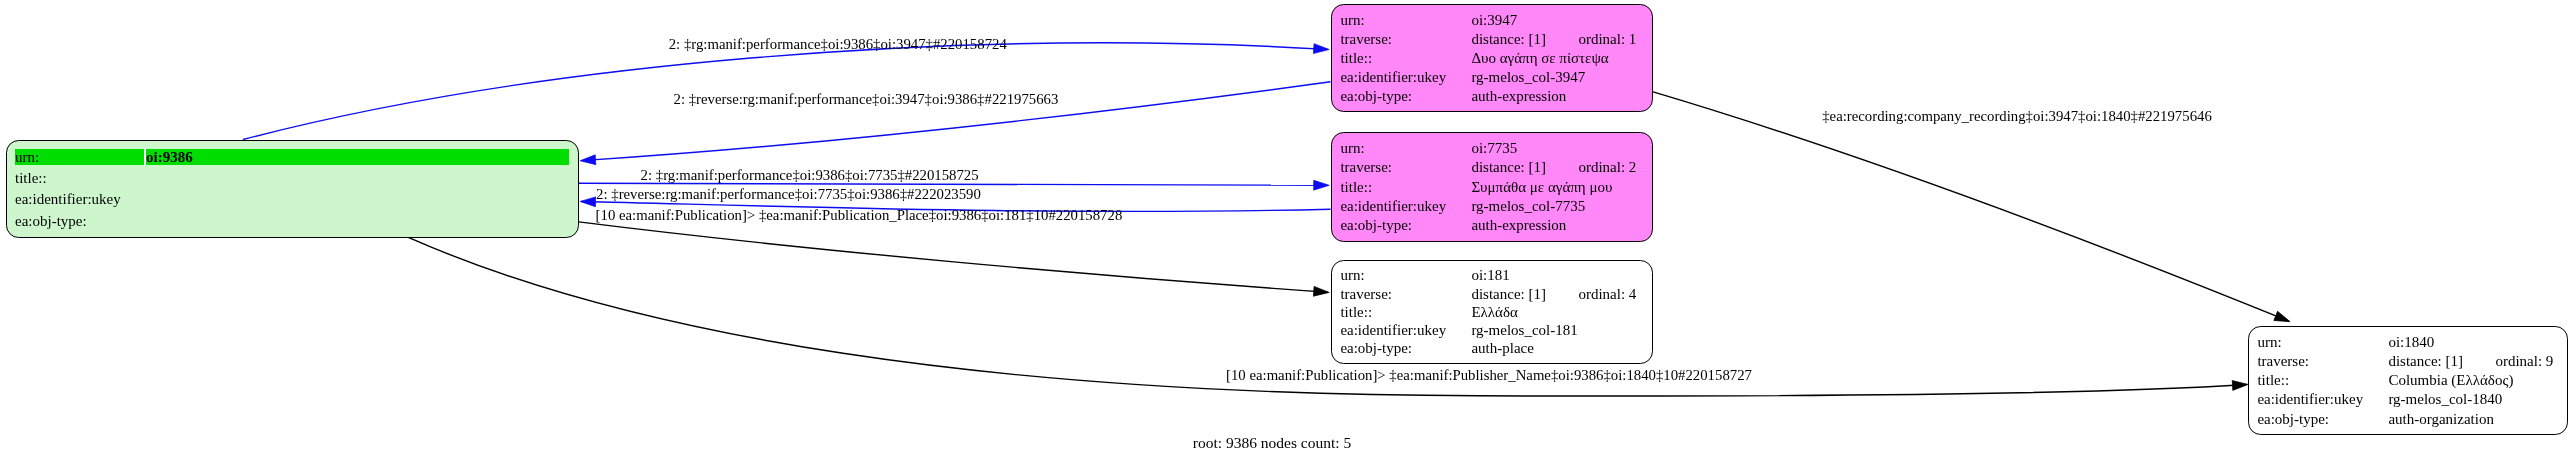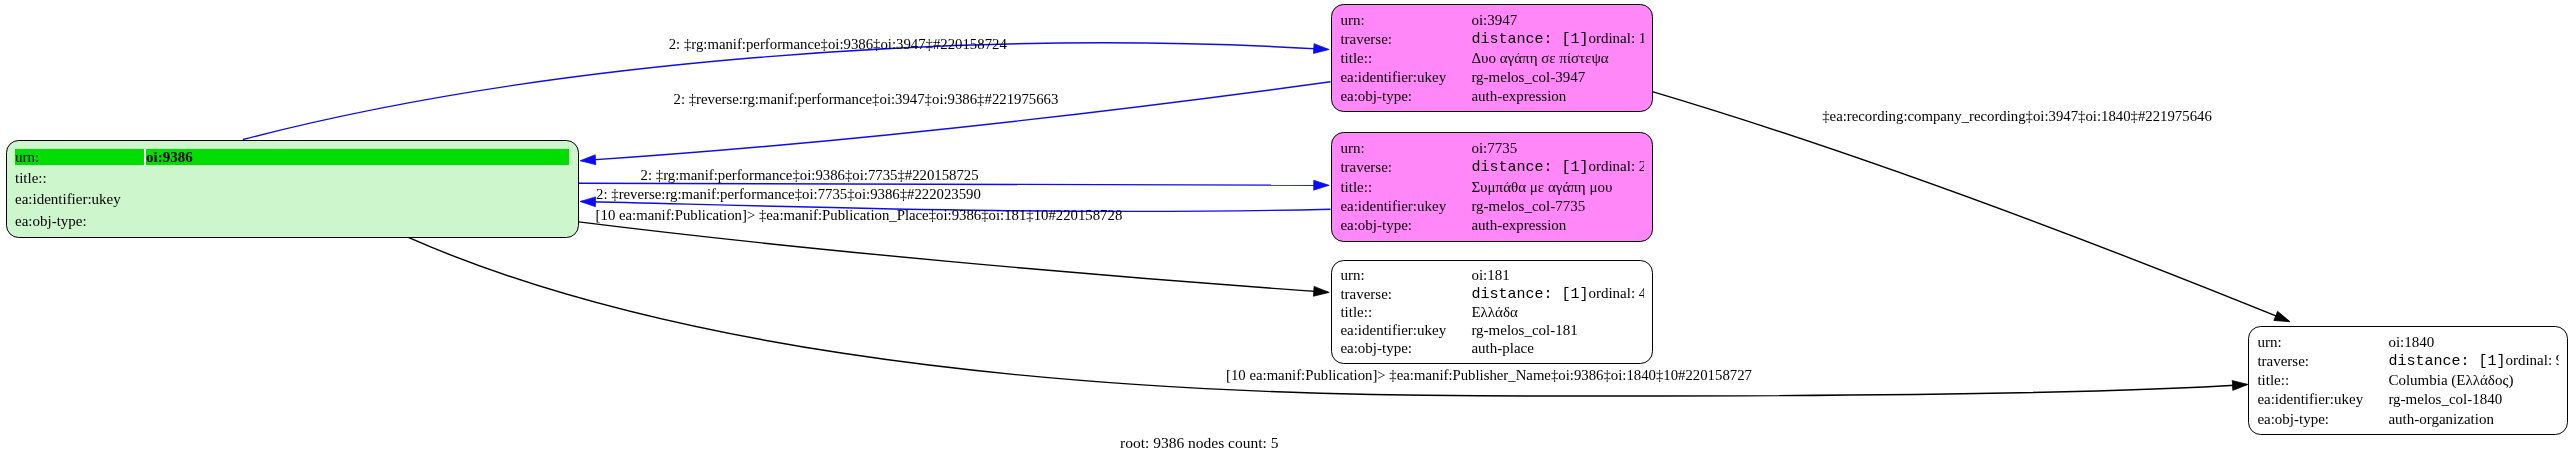--- a/index.html
+++ b/index.html
@@ -27,24 +27,24 @@
     font-size:15px;line-height:1.1;
   }
   .node.manifestation{background:#cdf6cd;}
   .node.expression{background:#ff87f8;}
   .node.plain{background:#ffffff;}
   .trow{display:flex;align-items:center;flex:1;white-space:nowrap;min-height:0;}
   .tlabel{width:131px;flex:none;box-sizing:border-box;border-right:2.8px solid transparent;}
   .tvalue{flex:auto;overflow:hidden;}
   .hl>.tlabel{background:#00dd00;border-right:2.8px solid #ffffff;}
   .hl>.tvalue{background:#00dd00;font-weight:bold;}
-  .dist{display:inline-block;min-width:107px;font-family:Liberation Mono, monospace;}
+  .dist{display:inline-block;min-width:107px;}
   .footer{
-    position:absolute;left:1120px;top:434px;width:380px;
-    text-align:left;font-size:15.5px;
+    position:absolute;left:1082px;top:434px;width:380px;
+    text-align:center;font-size:15.5px;
   }
 </style>
 </head>
 <body>
 
 <div class="canvas">
 
   <svg class="edges" viewBox="0 0 3659 653" xmlns="http://www.w3.org/2000/svg">
     <defs>
       <marker id="mblue" markerUnits="userSpaceOnUse" markerWidth="26" markerHeight="20" refX="21" refY="10" orient="auto">

